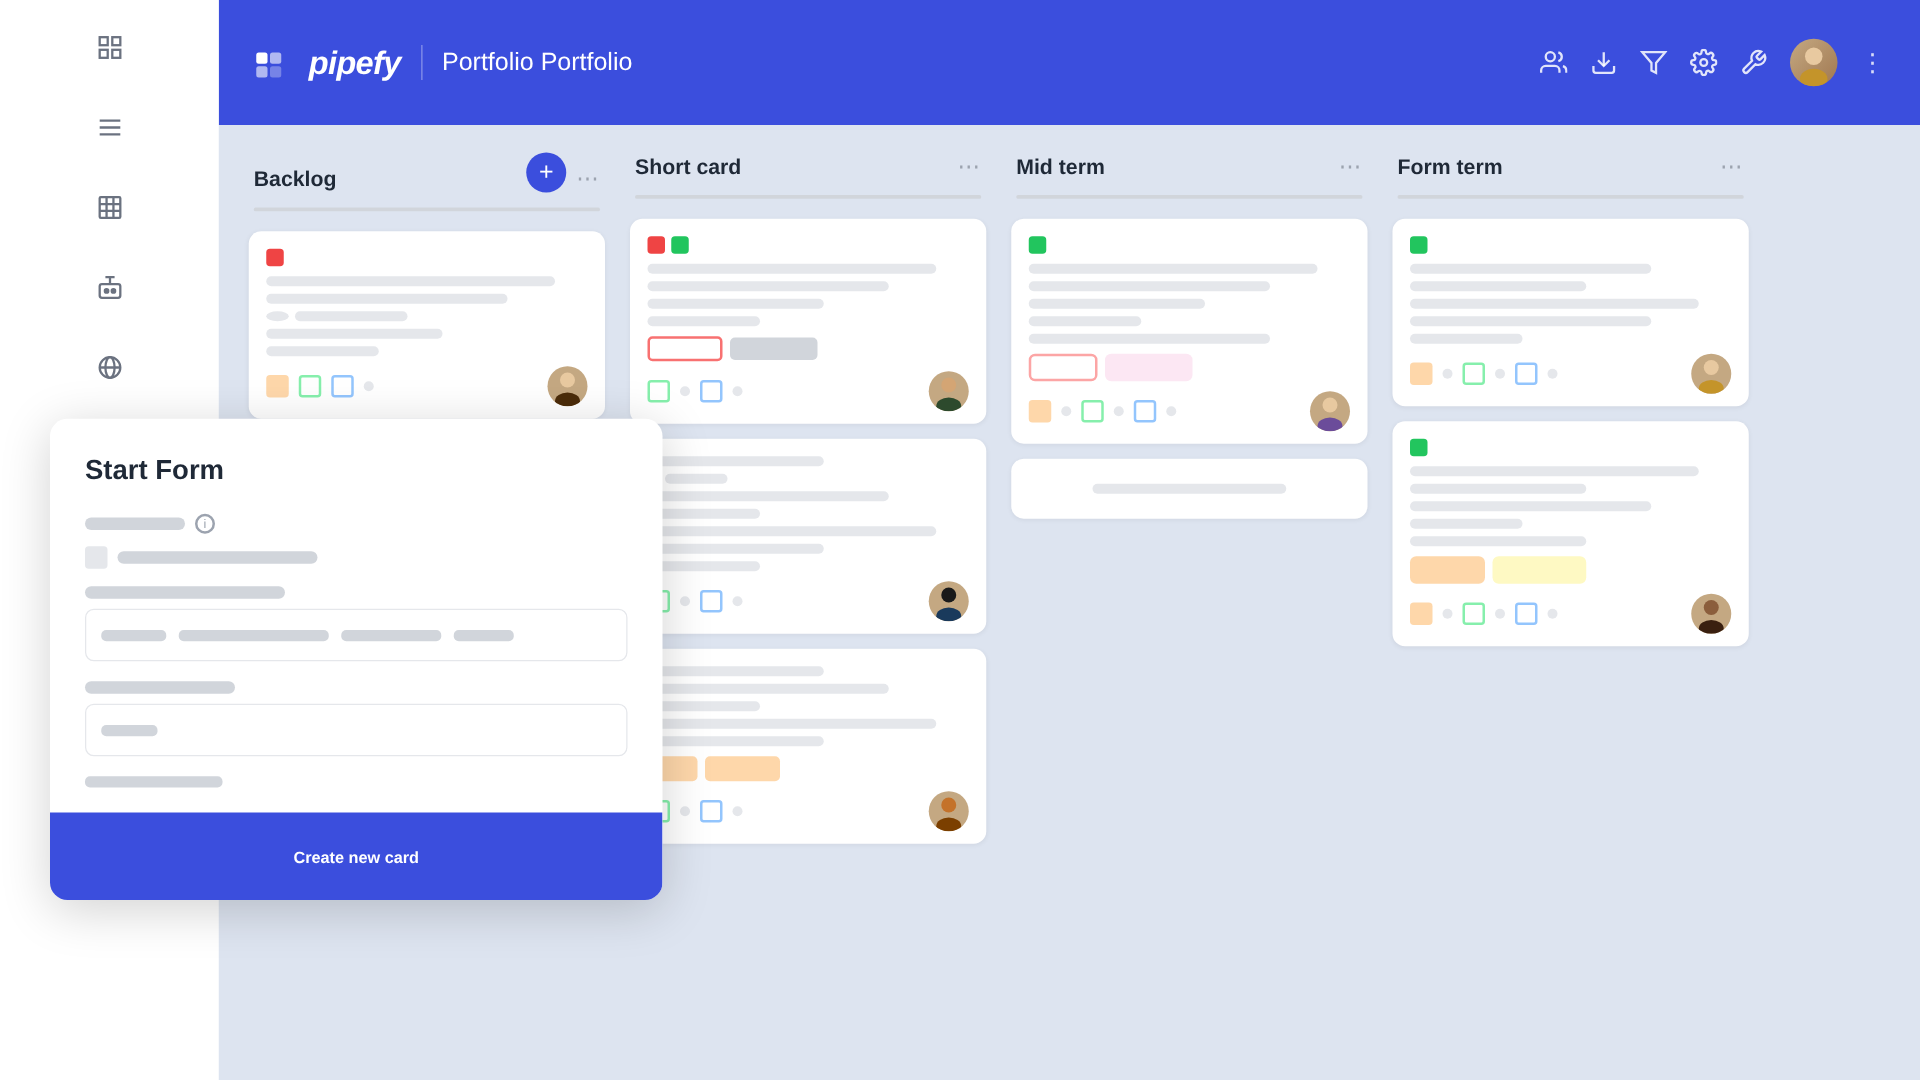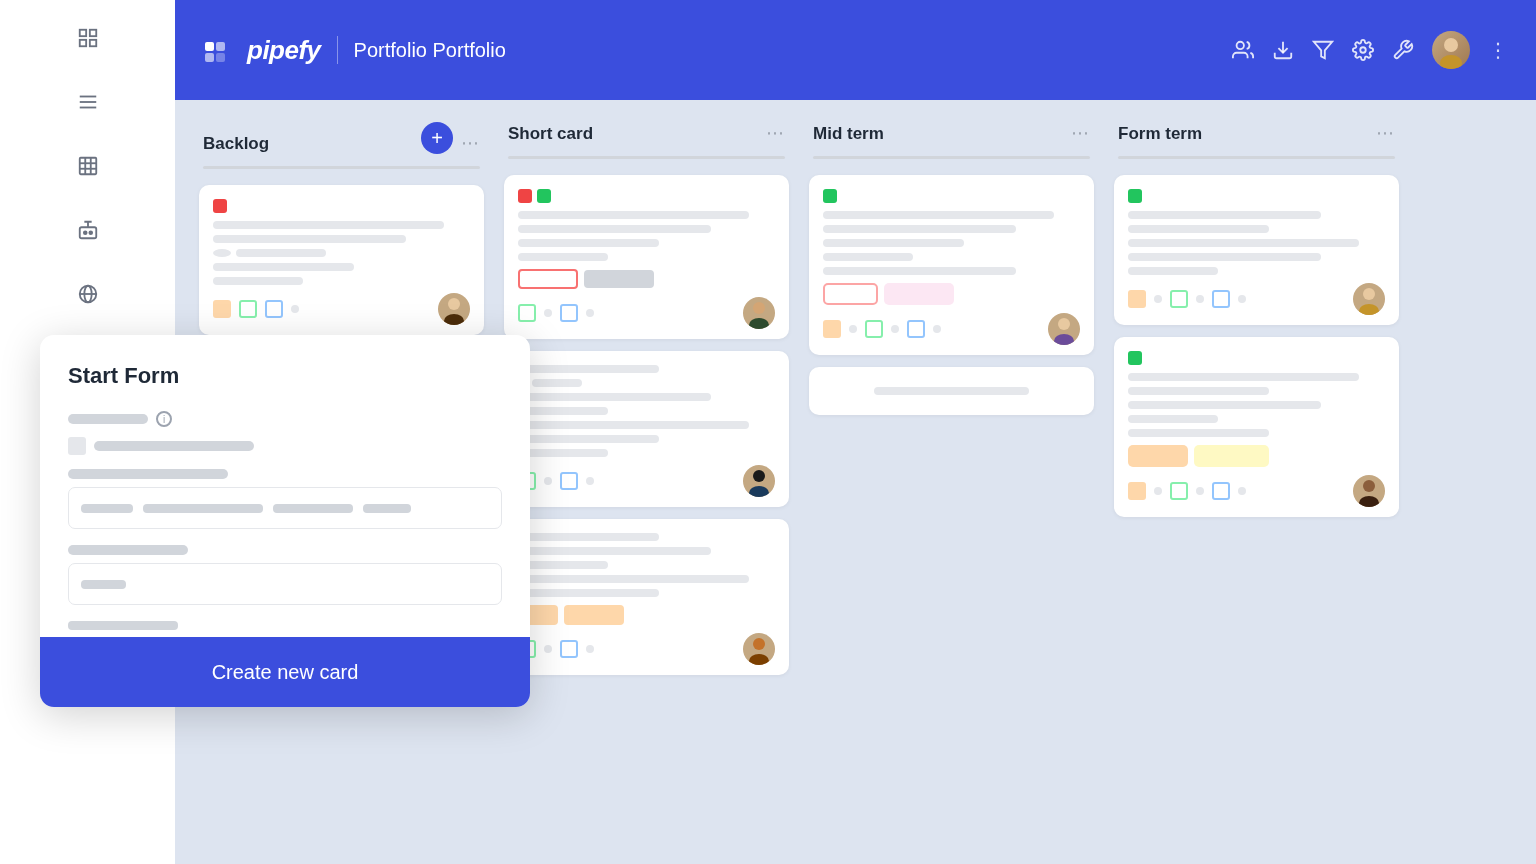--- a/index.html
+++ b/index.html
@@ -219,21 +219,21 @@
       left: 40px;
       top: 335px;
       width: 490px;
       background: #fff;
       border-radius: 14px;
       box-shadow: 0 8px 40px rgba(0,0,0,0.18);
       z-index: 100;
       overflow: hidden;
     }
     .start-form-body {
-      padding: 28px 28px 7px;
+      padding: 28px 28px 20px;
     }
     .start-form-title {
       font-size: 22px;
       font-weight: 700;
       color: #1f2937;
       margin-bottom: 22px;
     }
     .form-field-row {
       display: flex; align-items: center; gap: 8px;
       margin-bottom: 10px;
@@ -295,22 +295,22 @@
       margin-top: 14px;
     }
     .start-form-footer {
       background: #3b4edd;
       height: 70px;
       display: flex; align-items: center; justify-content: center;
       cursor: pointer;
     }
     .start-form-footer-text {
       color: #fff;
-      font-size: 20px;
-      font-weight: 400;
+      font-size: 13px;
+      font-weight: 700;
     }
 
     
     .logo-icon {
       width: 32px; height: 32px;
     }
   </style>
 </head>
 <body>
 

